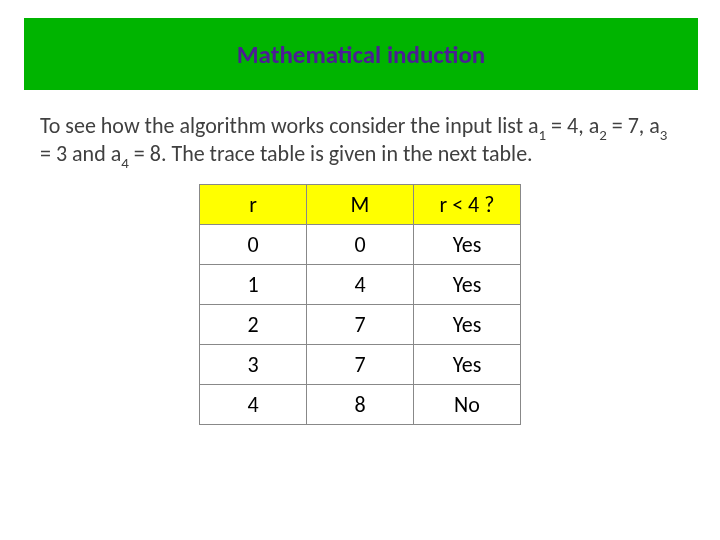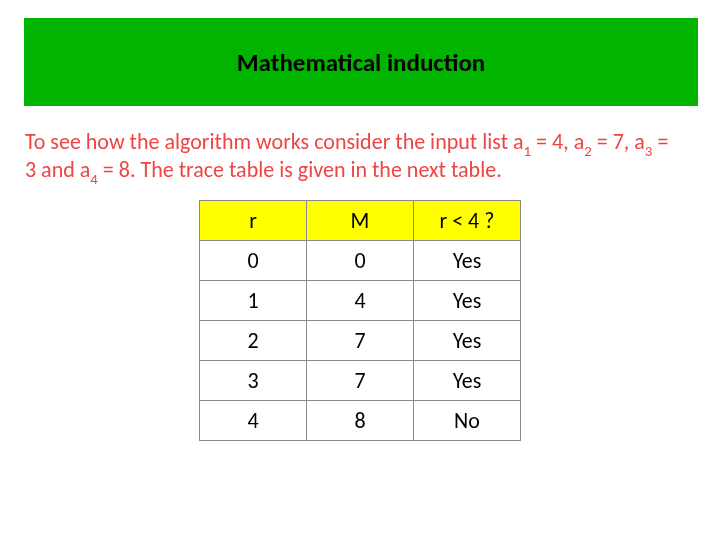--- a/index.html
+++ b/index.html
@@ -5,36 +5,36 @@
   * { margin: 0; padding: 0; box-sizing: border-box; }
   body {
     width: 720px;
     height: 540px;
     font-family: Calibri, 'Segoe UI', Arial, sans-serif;
     background: #fff;
     color: #000;
   }
   .banner {
     background: #00B400;
-    color: #000000;
-    height: 88px;
+    color: #4c1d95;
+    height: 72px;
     display: flex;
     align-items: center;
     justify-content: center;
     margin: 18px 22px 0 24px;
   }
   .banner-title {
     font-size: 25px;
     font-weight: bold;
   }
   .body-text {
     font-size: 22px;
     line-height: 1.1;
-    margin: 24px 40px 0 25px;
-    color: #ef4444;
+    margin: 24px 40px 0 40px;
+    color: #404040;
   }
   .trace-table {
     border-collapse: collapse;
     margin: 14px auto 0 auto;
   }
   .trace-table th, .trace-table td {
     border: 1px solid #888;
     width: 107px;
     height: 40px;
     text-align: center;

